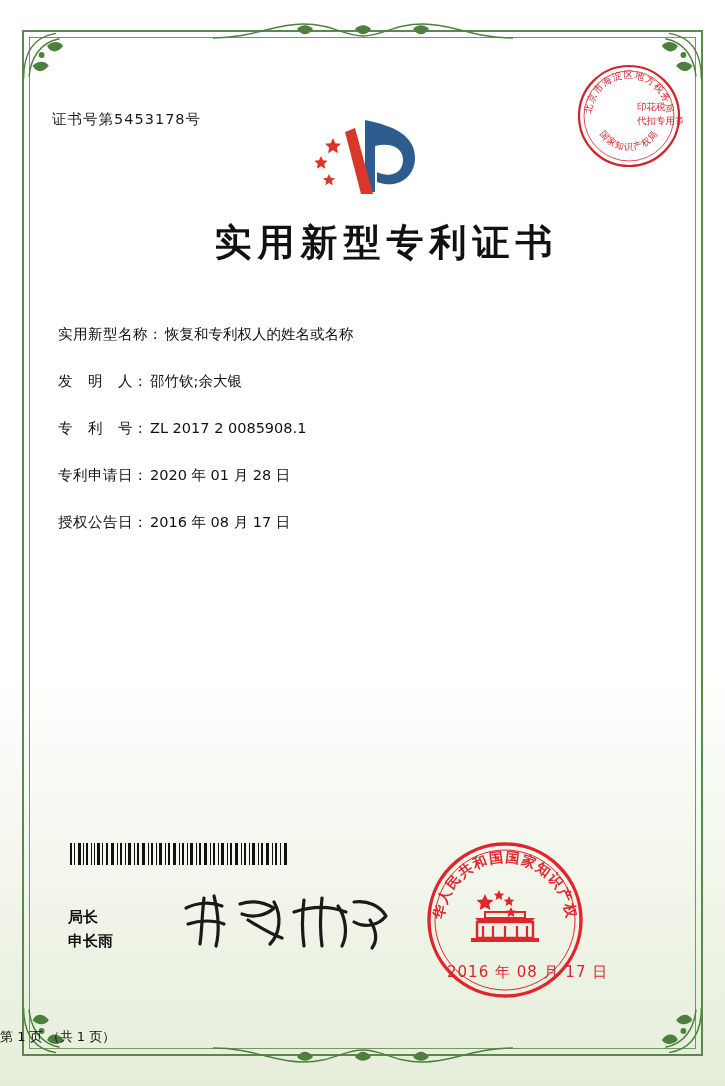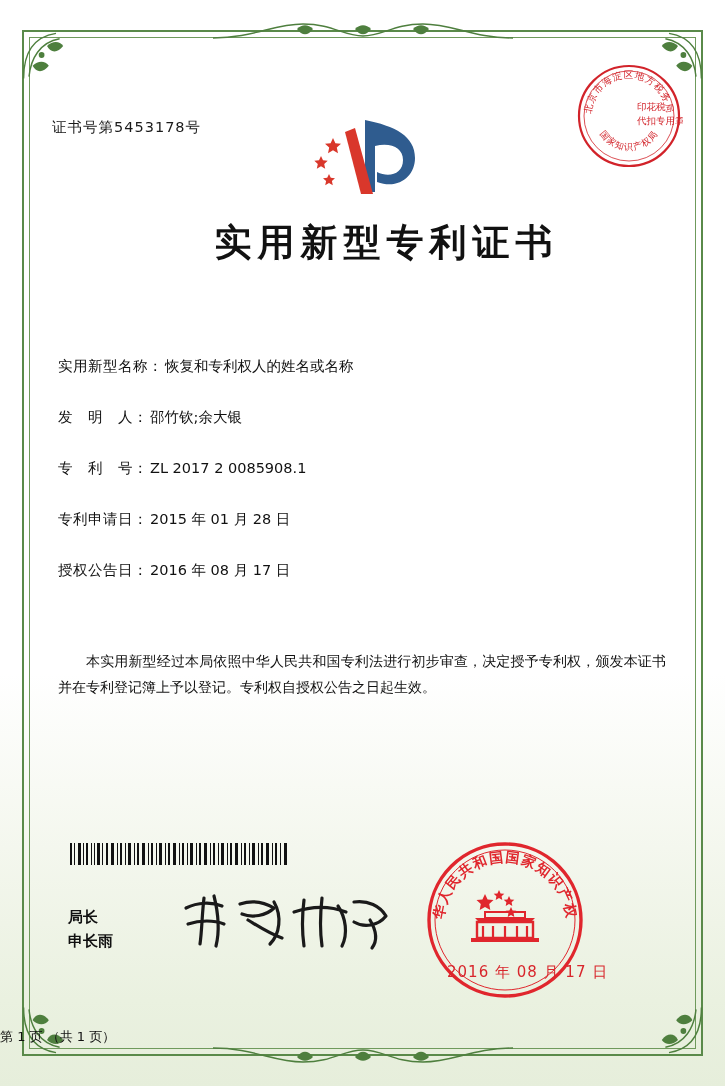--- a/index.html
+++ b/index.html
@@ -53,21 +53,21 @@
     height: 22px;
   }
   .edge-orn svg { height: 22px; display: block; }
   .edge-top { left: 50%; transform: translateX(-50%); top: 20px; }
   .edge-bottom { left: 50%; transform: translateX(-50%) scaleY(-1); bottom: 20px; }
 
   
   .cert-no {
     position: absolute;
     left: 52px;
-    top: 118px;
+    top: 110px;
     font-size: 14.5px;
     letter-spacing: 1px;
     color: #1a1a1a;
     white-space: nowrap;
   }
 
   .logo {
     position: absolute;
     left: 303px;
     top: 112px;
@@ -104,21 +104,20 @@
     top: 325px;
     width: 600px;
     font-size: 14.5px;
     color: #111;
   }
   .field-row {
     display: flex;
     align-items: baseline;
     margin-bottom: 28px;
     white-space: nowrap;
-    margin-top: 32px;
   }
   .field-label {
     letter-spacing: 0.5px;
   }
   .field-value {
     margin-left: 2px;
   }
 
   
   .body-text {
@@ -296,30 +295,29 @@
     <div class="field-row">
       <span class="field-label">发　明　人：</span>
       <span class="field-value">邵竹钦;余大银</span>
     </div>
     <div class="field-row">
       <span class="field-label">专　利　号：</span>
       <span class="field-value">ZL 2017 2 0085908.1</span>
     </div>
     <div class="field-row">
       <span class="field-label">专利申请日：</span>
-      <span class="field-value">2015 年 01 月 28 日</span>
+      <span class="field-value">2020 年 01 月 28 日</span>
     </div>
     <div class="field-row">
       <span class="field-label">授权公告日：</span>
       <span class="field-value">2016 年 08 月 17 日</span>
     </div>
   </div>
 
   <div class="body-text">
-    <p>本实用新型经过本局依照中华人民共和国专利法进行初步审查，决定授予专利权，颁发本证书并在专利登记簿上予以登记。专利权自授权公告之日起生效。</p>
   </div>
 
   <div class="barcode">
     <svg viewBox="0 0 218 22" width="218" height="22" preserveAspectRatio="none">
       <g fill="#111">
         <rect x="0" y="0" width="2" height="22"></rect>
           <rect x="4" y="0" width="1" height="22"></rect>
         <rect x="8" y="0" width="3" height="22"></rect>
           <rect x="13" y="0" width="1" height="22"></rect>
         <rect x="16" y="0" width="2" height="22"></rect>

